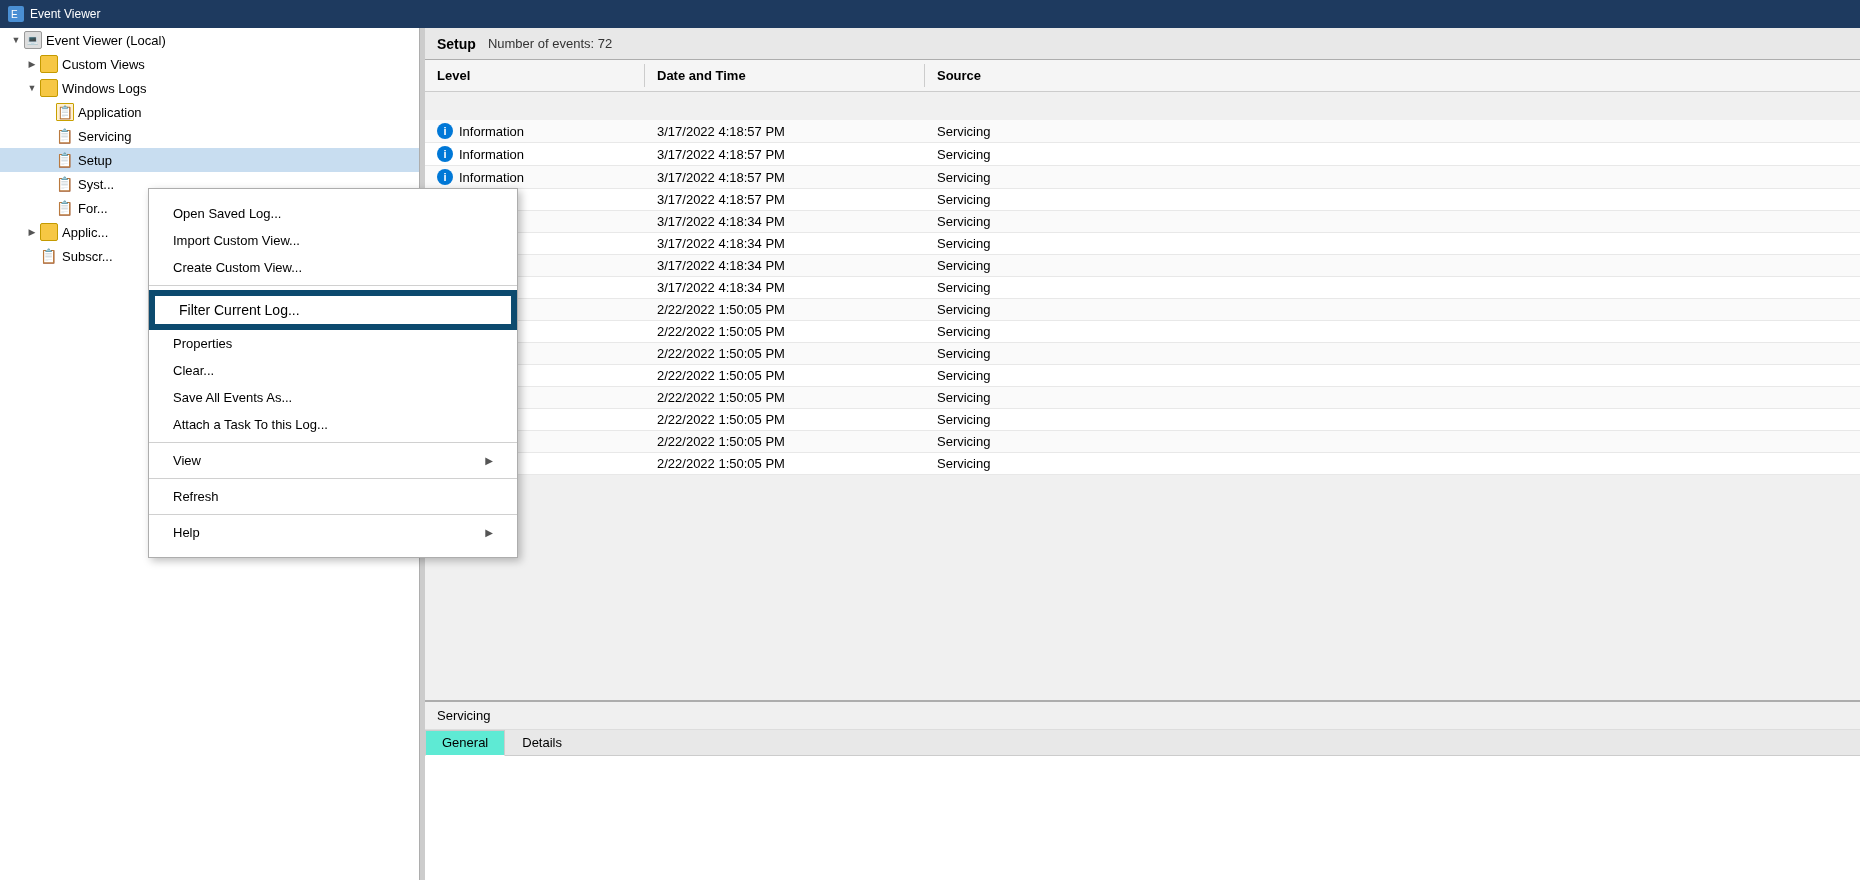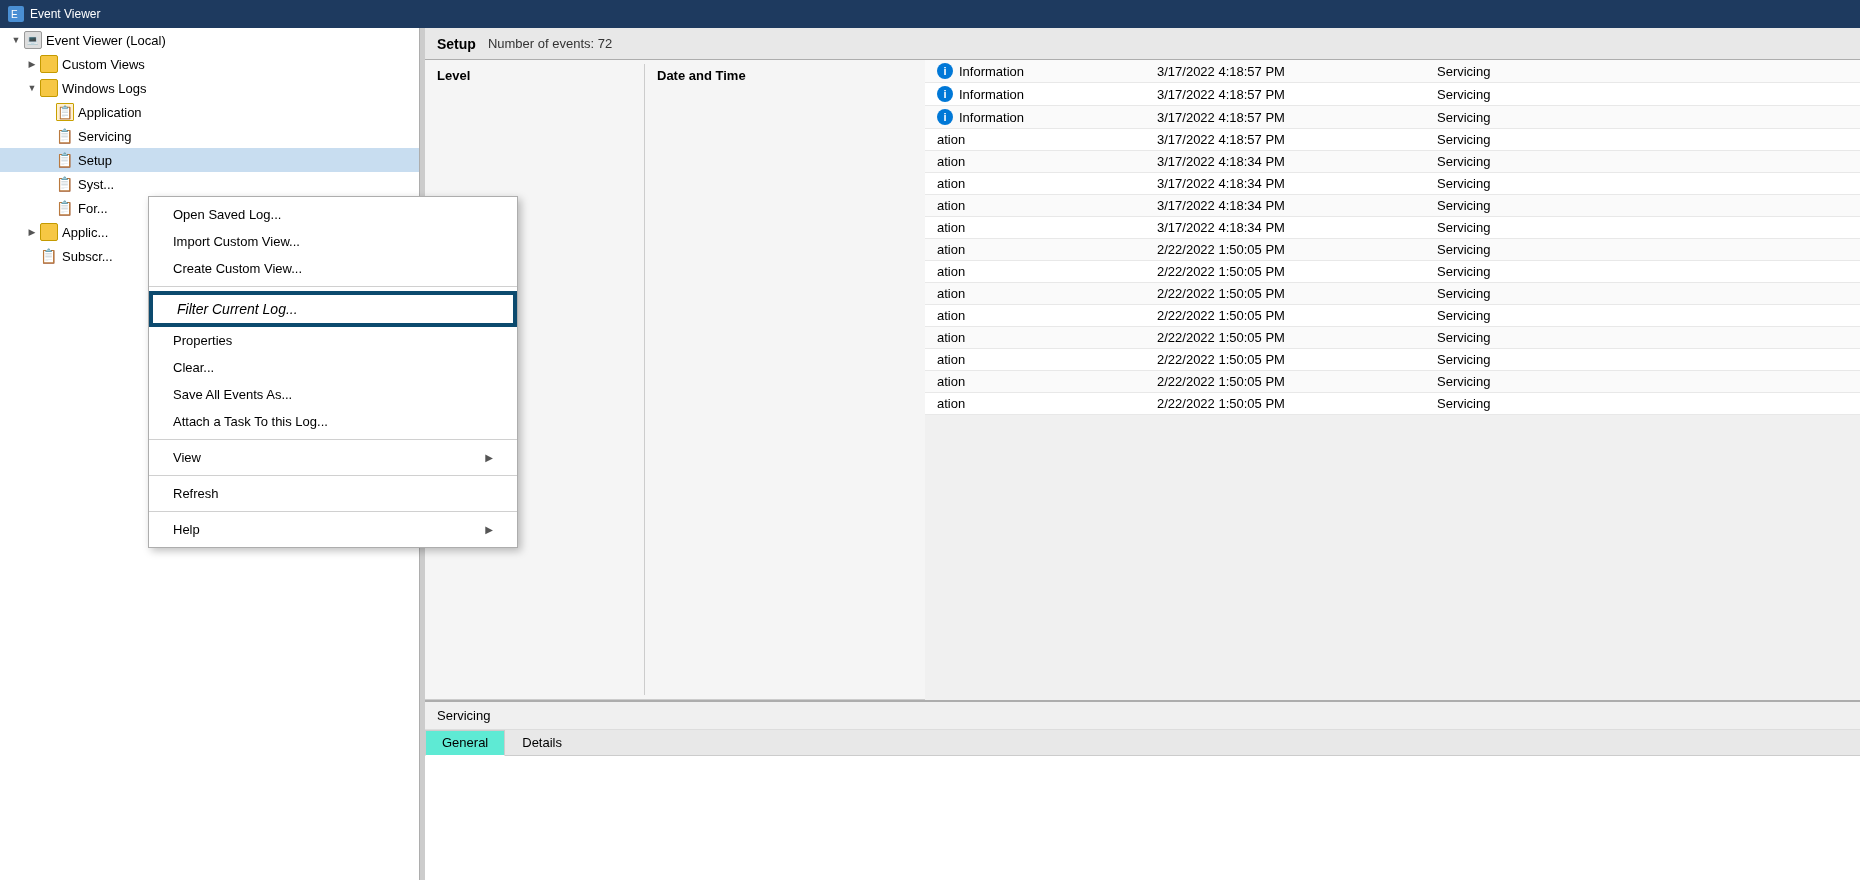--- a/index.html
+++ b/index.html
@@ -136,22 +136,23 @@
 
     .header-subtitle {
       font-size: 13px;
       color: #333;
     }
 
     
     .event-list-container {
       flex: 1;
       display: flex;
-      flex-direction: row;
+      flex-direction: column;
       overflow: hidden;
+      gap: 28px;
     }
 
     .event-table-header {
       display: grid;
       grid-template-columns: 220px 280px 1fr;
       background: #f5f5f5;
       border-bottom: 1px solid #ccc;
       padding: 4px 0;
       flex-shrink: 0;
     }
@@ -250,43 +251,42 @@
       background: #f0f0f0;
       border-bottom: 1px solid #ddd;
       font-size: 13px;
       flex-shrink: 0;
     }
 
     
     .context-menu {
       position: absolute;
       left: 148px;
-      top: 168px;
+      top: 160px;
       width: 370px;
       background: white;
       border: 1px solid #adadad;
       box-shadow: 3px 3px 8px rgba(0,0,0,0.25);
       z-index: 1000;
-      padding: 4px 0;
+      padding: 11px 0;
     }
 
     .menu-item {
       padding: 6px 24px;
       cursor: pointer;
       font-size: 13px;
       display: flex;
       align-items: center;
       justify-content: space-between;
       white-space: nowrap;
     }
 
     .menu-item.highlighted {
-      border: 4px solid #0c4a6e;
+      border: 6px solid #0c4a6e;
       font-size: 14px;
-      font-style: italic;
     }
 
     .menu-separator {
       height: 1px;
       background: #d0d0d0;
       margin: 4px 0;
     }
 
     .menu-arrow {
       font-size: 10px;
@@ -383,20 +383,21 @@
     <div class="header-bar">
       <span class="header-title">Setup</span>
       <span class="header-subtitle">Number of events: 72</span>
     </div>
 
     <div class="event-list-container">
 
       <div class="event-table-header">
         <div class="col-header">Level</div>
         <div class="col-header">Date and Time</div>
+        <div class="col-header">Source</div>
       </div>
 
       <div class="event-list" id="event-list-body">
       <div class="event-row">
             <div class="event-cell">
               <span class="info-icon">i</span>
               <span>Information</span>
             </div>
             <div class="event-cell">3/17/2022 4:18:57 PM</div>
             <div class="event-cell">Servicing</div>

